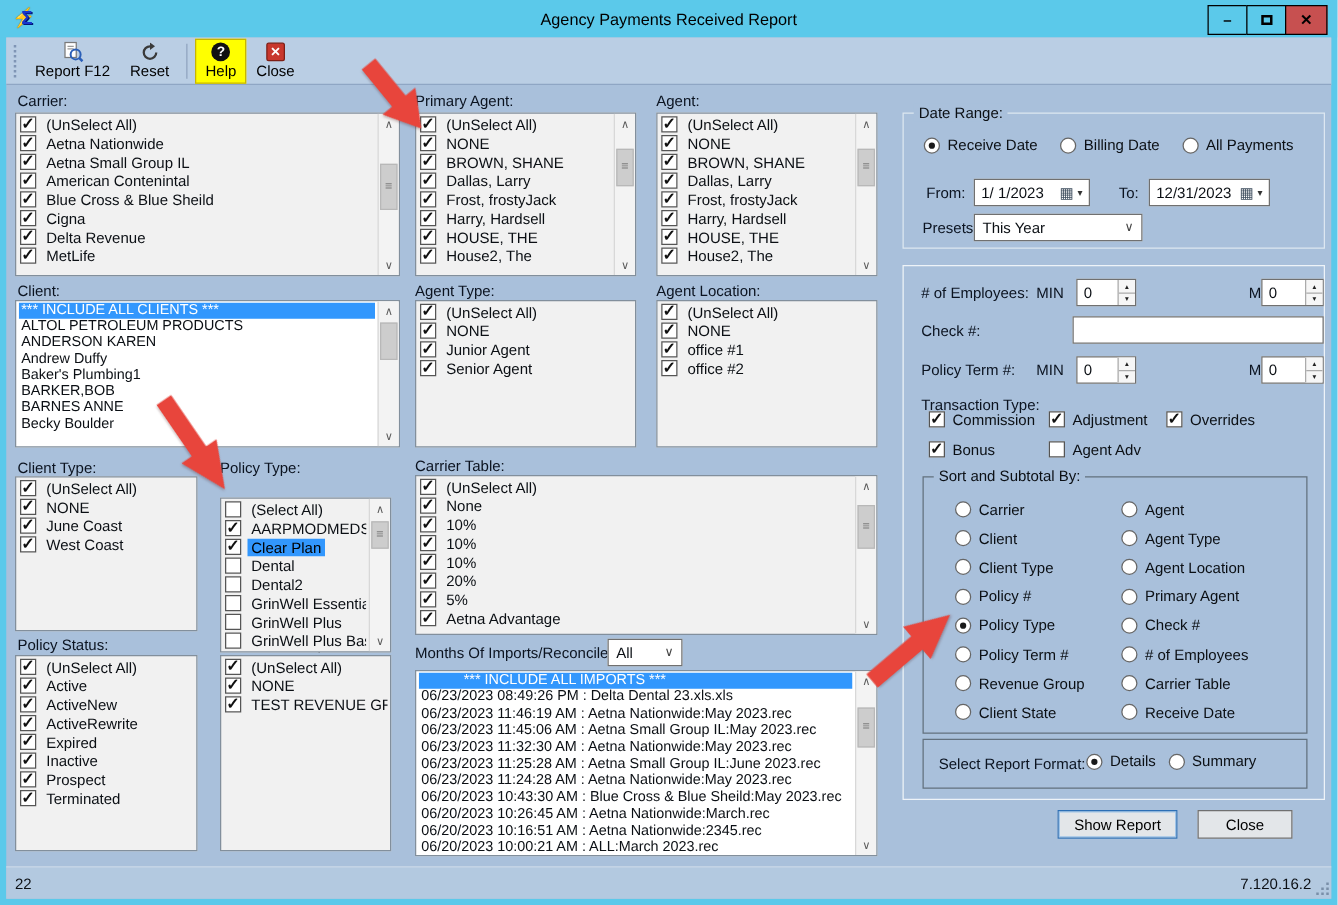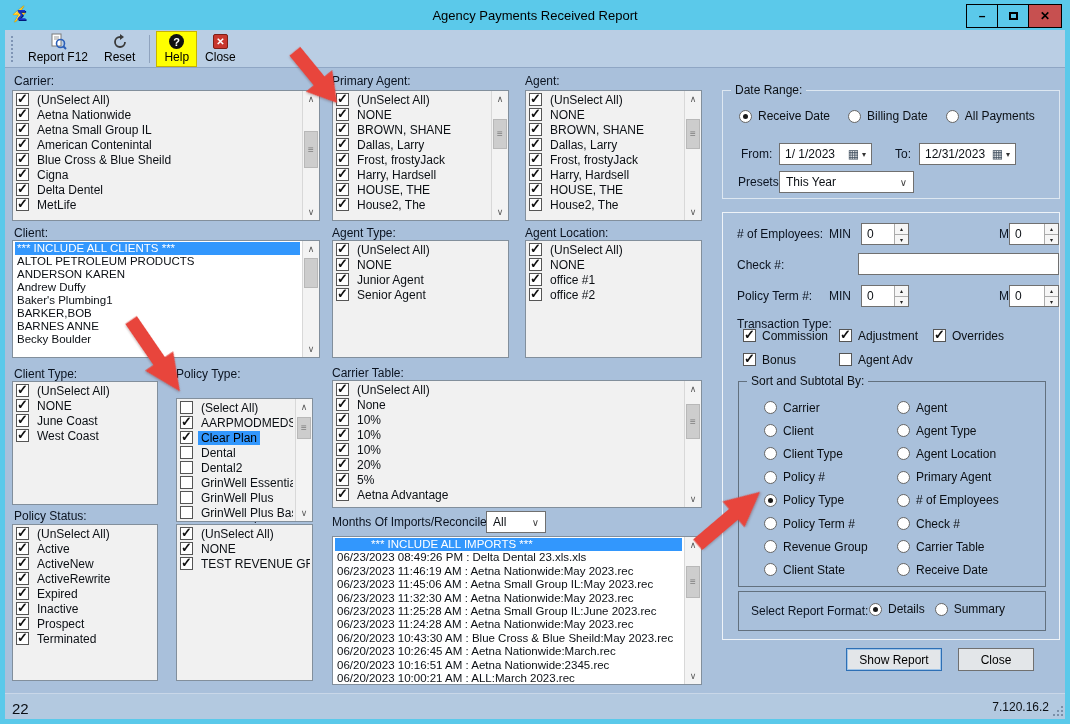--- a/index.html
+++ b/index.html
@@ -90,21 +90,21 @@
   
   .srow { height:23.2px; display:flex; align-items:center; white-space:nowrap; }
   .txrow { height:24px; display:flex; align-items:flex-start; white-space:nowrap; }
 
   
   .pushbtn { position:absolute; height:23px; background:#E3E6E9; border:1px solid #707070; font-size:12px; display:flex; align-items:center; justify-content:center; color:#000; }
   .pushbtn.focus { border:1px solid #2D6FB5; box-shadow:inset 0 0 0 1px #9fc4e8; }
 
   
   .statusbar { position:absolute; left:0; bottom:0; width:1060px; height:26px; background:#B3C9E0; border-top:1px solid #C9D7E8; }
-  .statusbar .sleft { position:absolute; left:7px; top:6px; font-size:15px; }
+  .statusbar .sleft { position:absolute; left:7px; top:6px; font-size:12px; }
   .statusbar .sright { position:absolute; right:16px; top:6px; font-size:12px; }
   .sgrip { position:absolute; right:2px; bottom:3px; width:10px; height:10px; }
   .sgrip i { position:absolute; width:2px; height:2px; background:#7A8FA8; }
 
   
   .arrow { position:absolute; height:34px; transform-origin:0 50%; z-index:60; filter:drop-shadow(1px 1px 1px rgba(60,0,0,.25)); }
 </style>
 </head>
 <body>
 
@@ -202,21 +202,21 @@
             <div class="crow" data-checked="true">
               <span class="cb"></span>
               <span class="lbl">Blue Cross &amp; Blue Sheild</span>
             </div>
             <div class="crow" data-checked="true">
               <span class="cb"></span>
               <span class="lbl">Cigna</span>
             </div>
             <div class="crow" data-checked="true">
               <span class="cb"></span>
-              <span class="lbl">Delta Dentel</span>
+              <span class="lbl">Delta Revenue</span>
             </div>
             <div class="crow" data-checked="true">
               <span class="cb"></span>
               <span class="lbl">MetLife</span>
             </div>
           </div>
         <div class="sb">
           <div class="sb-a">∧</div>
           <div class="sb-t" style="top:40px;height:37px">
               <span>≡</span>
@@ -727,25 +727,25 @@
               <div class="srow">
                 <span class="radio"></span>
                 <span>Agent Location</span>
               </div>
               <div class="srow">
                 <span class="radio"></span>
                 <span>Primary Agent</span>
               </div>
               <div class="srow">
                 <span class="radio"></span>
+                <span>Check #</span>
+              </div>
+              <div class="srow">
+                <span class="radio"></span>
                 <span># of Employees</span>
-              </div>
-              <div class="srow">
-                <span class="radio"></span>
-                <span>Check #</span>
               </div>
               <div class="srow">
                 <span class="radio"></span>
                 <span>Carrier Table</span>
               </div>
               <div class="srow">
                 <span class="radio"></span>
                 <span>Receive Date</span>
               </div>
             </div>

